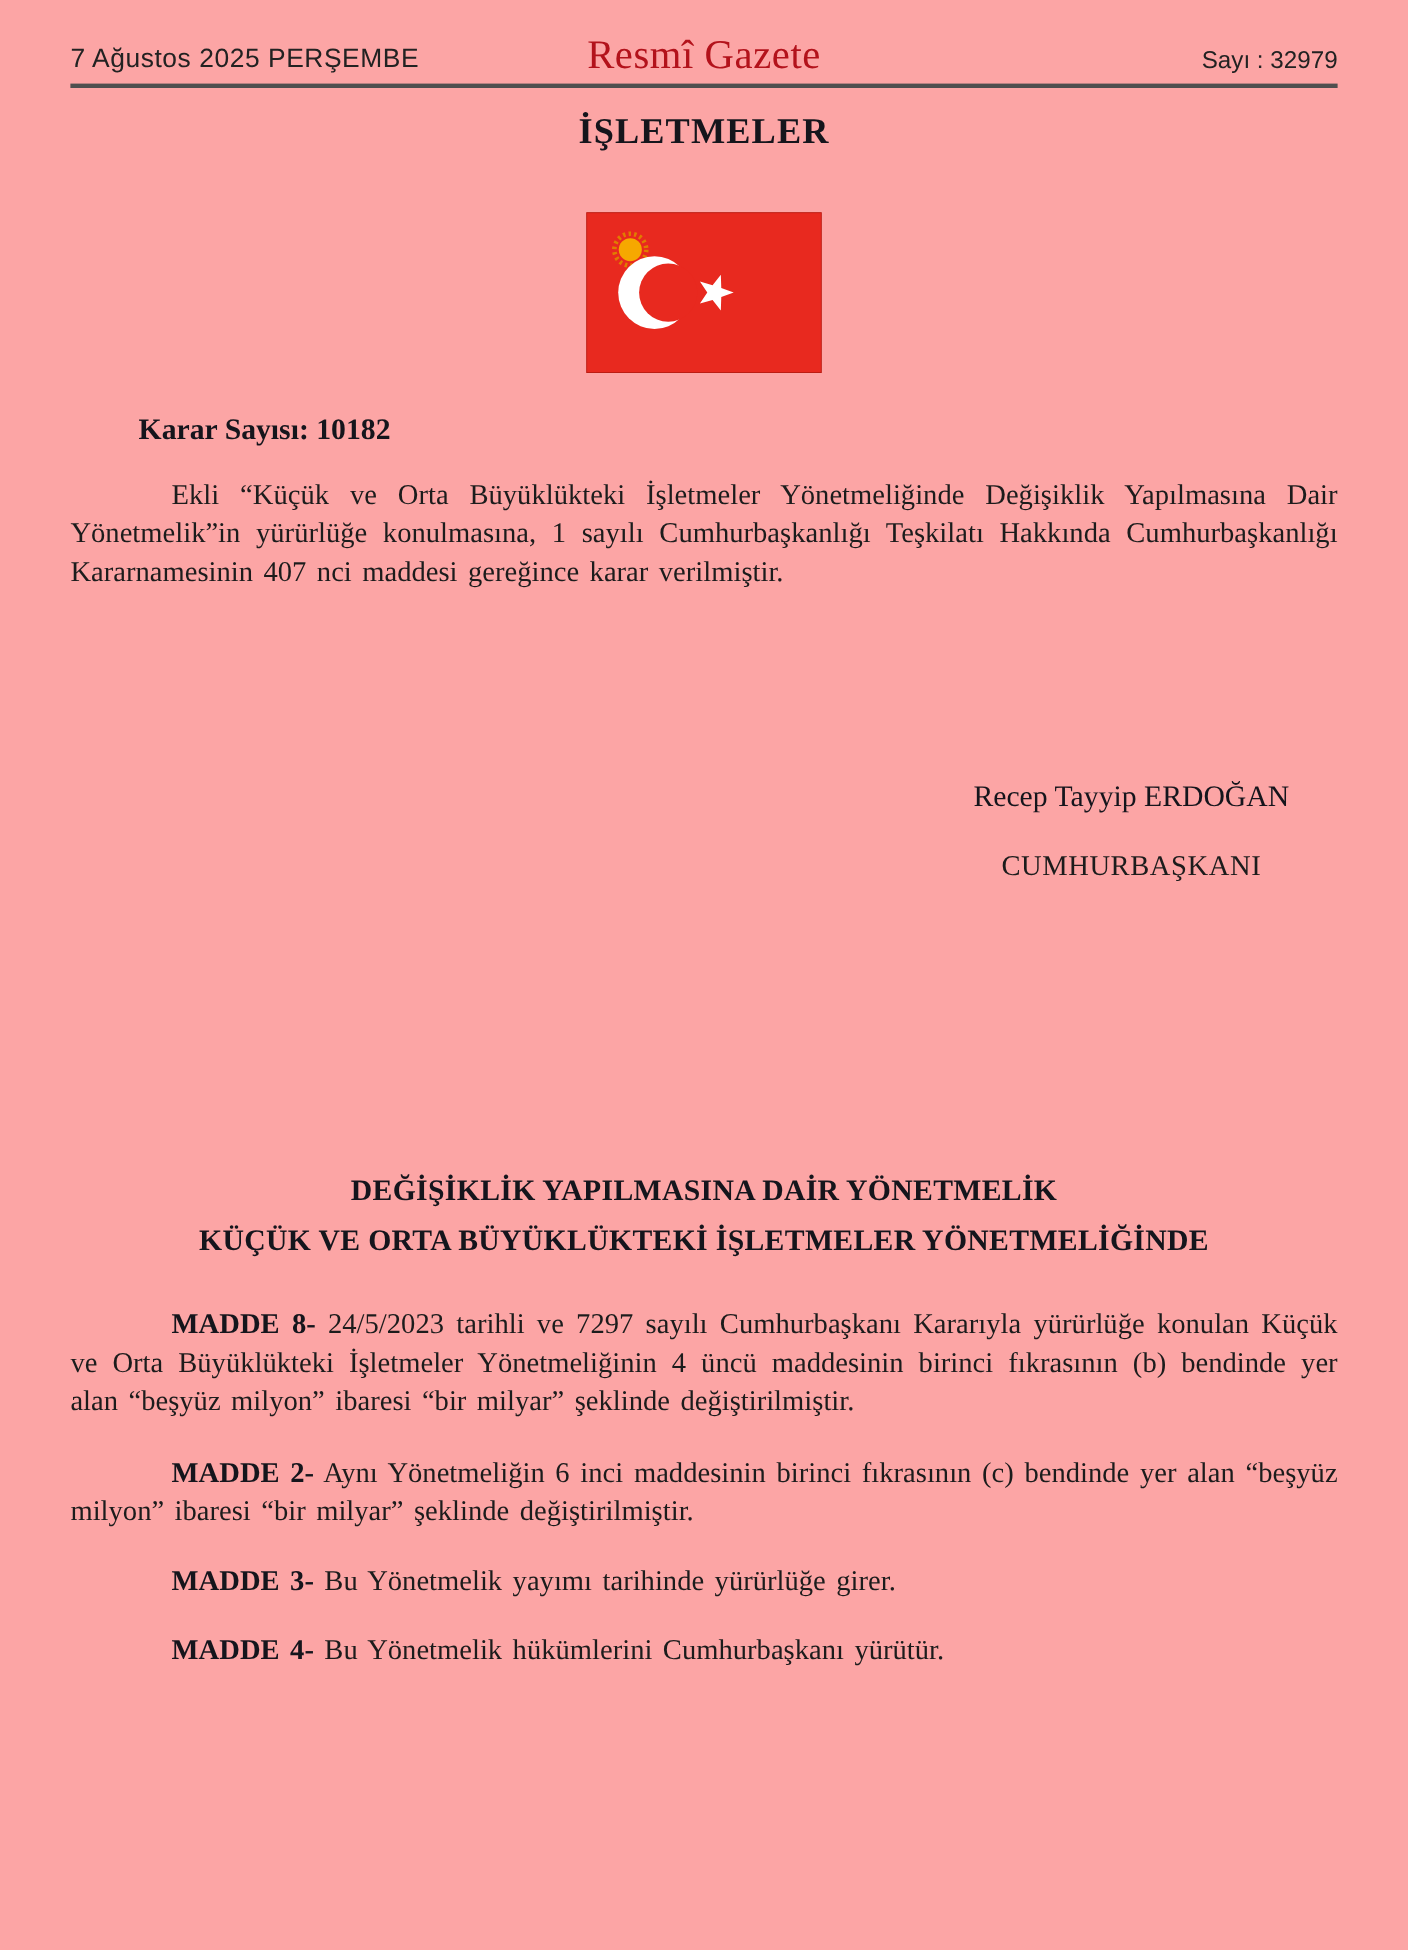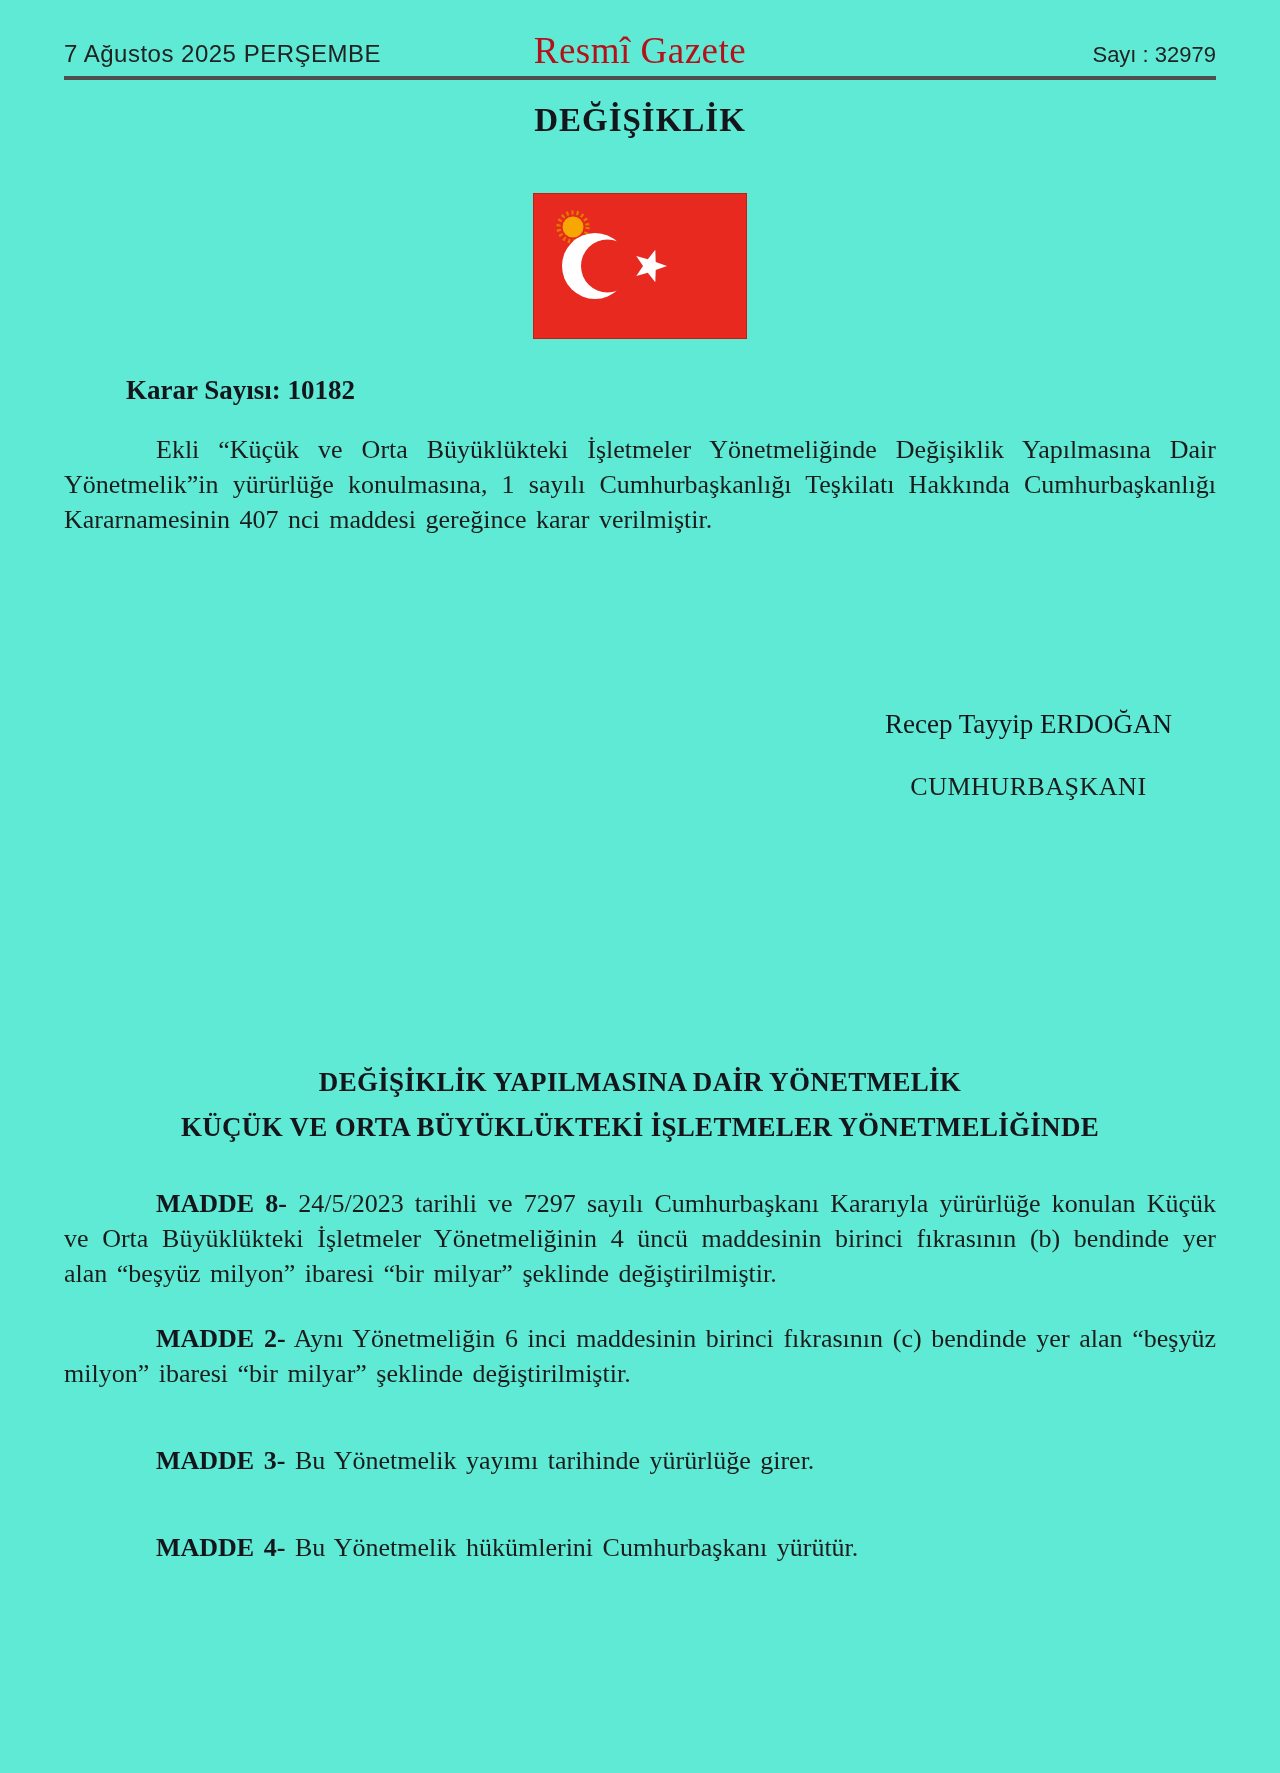--- a/index.html
+++ b/index.html
@@ -1,21 +1,21 @@
 <!DOCTYPE html>
 <html lang="tr"><head>
 <meta charset="utf-8">
 <style>
   html,body{margin:0;padding:0;}
   body{background:#e9e9e9;}
   .page{
     position:relative;
     width:1280px;height:1773px;
     margin:0 auto;
-    background:#5eead4;
+    background:#fca5a5;
     box-sizing:border-box;
     padding:14px 64px 0;
     color:#1e1e1e;
     font-family:"Liberation Serif","DejaVu Serif",serif;
     overflow:hidden;
   }
   
   .gz-header{
     position:relative;
     height:54px;
@@ -67,35 +67,35 @@
   }
   .signature .sig-name{font-size:27px;font-weight:normal;color:#15151c;}
   .signature .sig-role{margin-top:32px;font-size:26px;letter-spacing:.5px;color:#1c1c1c;}
   .reg-title{
     margin-top:258px;text-align:center;
     font-size:27px;font-weight:bold;line-height:45px;color:#15151c;
     letter-spacing:.3px;
   }
   .article{margin-top:30px;}
   .article.first{margin-top:36px;}
-  .article.gap{margin-top:52px;}
+  .article.gap{margin-top:28px;}
   .article .art-label{font-weight:bold;color:#15151c;}
 </style>
 </head>
 <body>
 
 <div class="page">
 
   <div class="gz-header">
     <span class="gz-date">7 Ağustos 2025 PERŞEMBE</span>
     <span class="gz-title">Resmî Gazete</span>
     <span class="gz-issue">Sayı : 32979</span>
   </div>
 
-  <div class="doc-kind">DEĞİŞİKLİK</div>
+  <div class="doc-kind">İŞLETMELER</div>
 
   <div class="flag-wrap">
     <svg viewBox="0 0 214 146" xmlns="http://www.w3.org/2000/svg" aria-hidden="true">
       <rect x="0" y="0" width="214" height="146" fill="#e8291f" stroke="#b71c12" stroke-width="1.5"></rect>
 
       <circle cx="40" cy="34" r="10.5" fill="#f6a800"></circle>
       <circle cx="40" cy="34" r="14.5" fill="none" stroke="#e07d00" stroke-width="4.2" stroke-dasharray="2.2 2.9"></circle>
 
       <circle cx="62" cy="73" r="33" fill="#ffffff"></circle>
       <circle cx="74.5" cy="73" r="26.5" fill="#e8291f"></circle>

